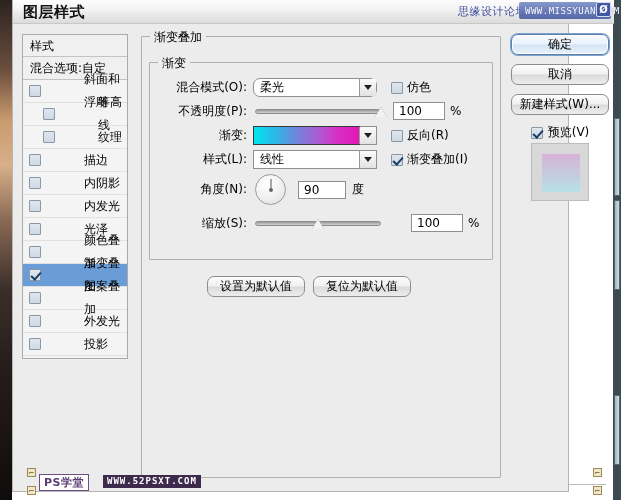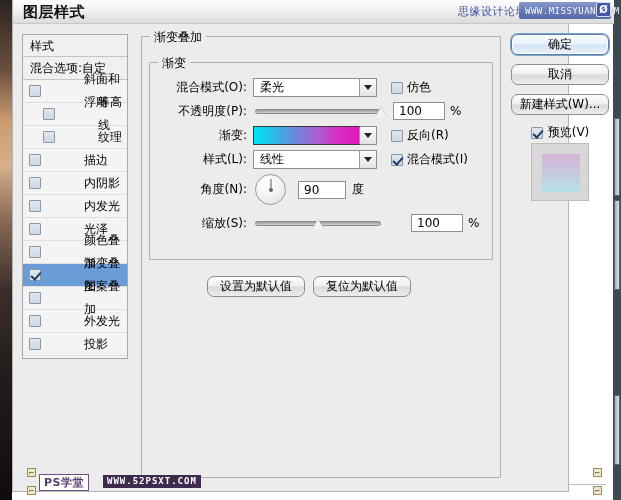--- a/index.html
+++ b/index.html
@@ -353,21 +353,21 @@
       <div class="group" id="grp-outer">
         <div class="legend">渐变叠加</div>
       </div>
 
       <div class="group" id="grp-inner">
         <div class="legend">渐变</div>
       </div>
 
       <div class="row" style="left:18px;top:52px;width:336px;">
         <div class="lab" style="width:88px;">混合模式(O):</div>
-        <div class="combo" style="margin-left:6px;width:124px;">
+        <div class="combo" style="margin-left:6px;width:124px;border-radius:7px;">
           <span class="cval">柔光</span>
           <span class="arrowbox">
               <i></i>
             </span>
         </div>
         <div class="cb" style="margin-left:14px;"></div>
         <span style="margin-left:4px;">仿色</span>
       </div>
 
       <div class="row" style="left:18px;top:76px;width:336px;">
@@ -398,21 +398,21 @@
 
       <div class="row" style="left:18px;top:124px;width:336px;">
         <div class="lab" style="width:88px;">样式(L):</div>
         <div class="combo" style="margin-left:6px;width:124px;">
           <span class="cval">线性</span>
           <span class="arrowbox">
               <i></i>
             </span>
         </div>
         <div class="cb on" style="margin-left:14px;"></div>
-        <span style="margin-left:4px;">混合模式(I)</span>
+        <span style="margin-left:4px;">渐变叠加(I)</span>
       </div>
 
       <div class="row" style="left:18px;top:148px;width:336px;">
         <div class="lab" style="width:88px;">角度(N):</div>
         <div class="dial" style="margin-left:8px;">
           <div class="needle" id="angle-needle" style="transform-origin: 50% 11px; transform: translateX(-50%) rotate(0deg);"></div>
           <div class="hub"></div>
         </div>
         <div class="numfield" style="margin-left:12px;width:48px;">
           <span>90</span>

